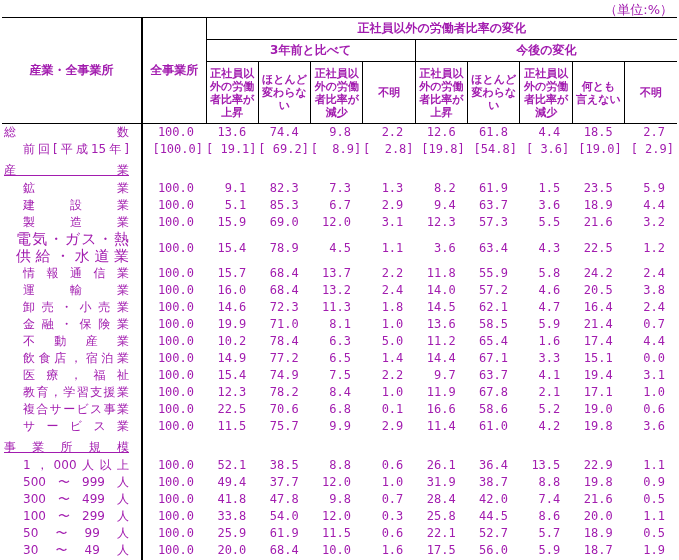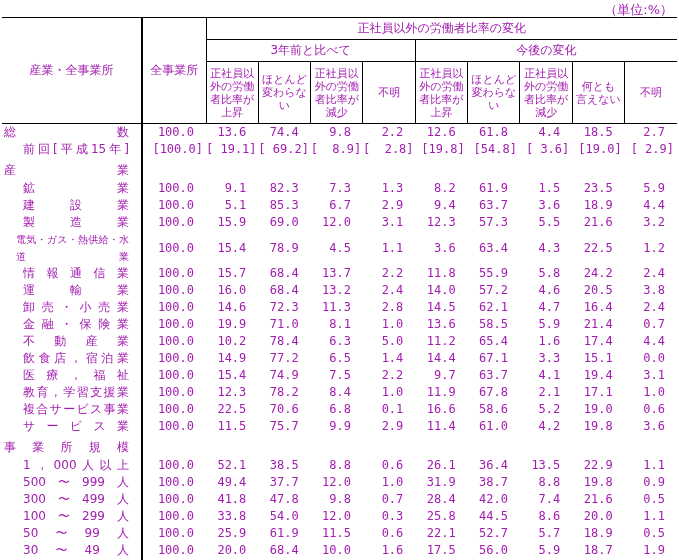--- a/index.html
+++ b/index.html
@@ -1,32 +1,32 @@
 <!DOCTYPE html>
 <html><head>
 <meta charset="utf-8">
 <style>
   html,body{margin:0;padding:0;background:#fff;}
   .page{position:relative;width:679px;height:560px;background:#ffffff;color:#a21caf;
         font-family:"DejaVu Sans",sans-serif;overflow:hidden;}
   .unit-note{position:absolute;top:1px;right:6px;font-size:13px;letter-spacing:0;}
   table.stat{position:absolute;top:17px;left:2px;width:675px;border-collapse:collapse;
         table-layout:fixed;border-top:1px solid #000;border-bottom:1px solid #000;}
-  thead th{border:1px solid #000;font-weight:normal;font-size:12px;text-align:center;
+  thead th{border:1px solid #000;font-weight:bold;font-size:12px;text-align:center;
         vertical-align:middle;padding:0;background:#fff;}
   th.rowcol-head{border-left:none;border-right:2px solid #000;}
   th.no-right{border-right:none;}
   th.group-h{height:21px;}
   th.sub-h{height:61px;font-size:11px;line-height:13px;white-space:pre-line;}
   tbody td{padding:0;height:17px;line-height:17px;font-size:12px;vertical-align:middle;}
   td.lbl{border-right:2px solid #000;padding-left:2px;padding-right:12px;
         text-align:justify;text-align-last:justify;text-justify:inter-character;margin-left:40px;}
   td.lbl.ind{padding-left:21px;}
-  td.lbl.small{font-size:10px;padding-left:14px;}
-  tr.section td{padding-top:3px;height:19px;}
+  td.lbl.small{font-size:15px;padding-left:14px;}
+  tr.section td{padding-top:3px;height:19px;text-decoration:underline;}
   td.num{font-family:"DejaVu Sans Mono",monospace;text-align:right;padding-right:12px;}
   td.num.bracket{white-space:pre;padding-right:3px;}
 </style>
 </head>
 <body>
 
 <div class="page">
   <div class="unit-note">（単位:%）</div>
 
   <table class="stat">
@@ -199,21 +199,21 @@
           <td class="num">4.6</td>
           <td class="num">20.5</td>
           <td class="num">3.8</td>
         </tr>
         <tr>
           <td class="lbl ind">卸売・小売業</td>
           <td class="num">100.0</td>
           <td class="num">14.6</td>
           <td class="num">72.3</td>
           <td class="num">11.3</td>
-          <td class="num">2.8</td>
+          <td class="num">1.8</td>
           <td class="num">14.5</td>
           <td class="num">62.1</td>
           <td class="num">4.7</td>
           <td class="num">16.4</td>
           <td class="num">2.4</td>
         </tr>
         <tr>
           <td class="lbl ind">金融・保険業</td>
           <td class="num">100.0</td>
           <td class="num">19.9</td>

